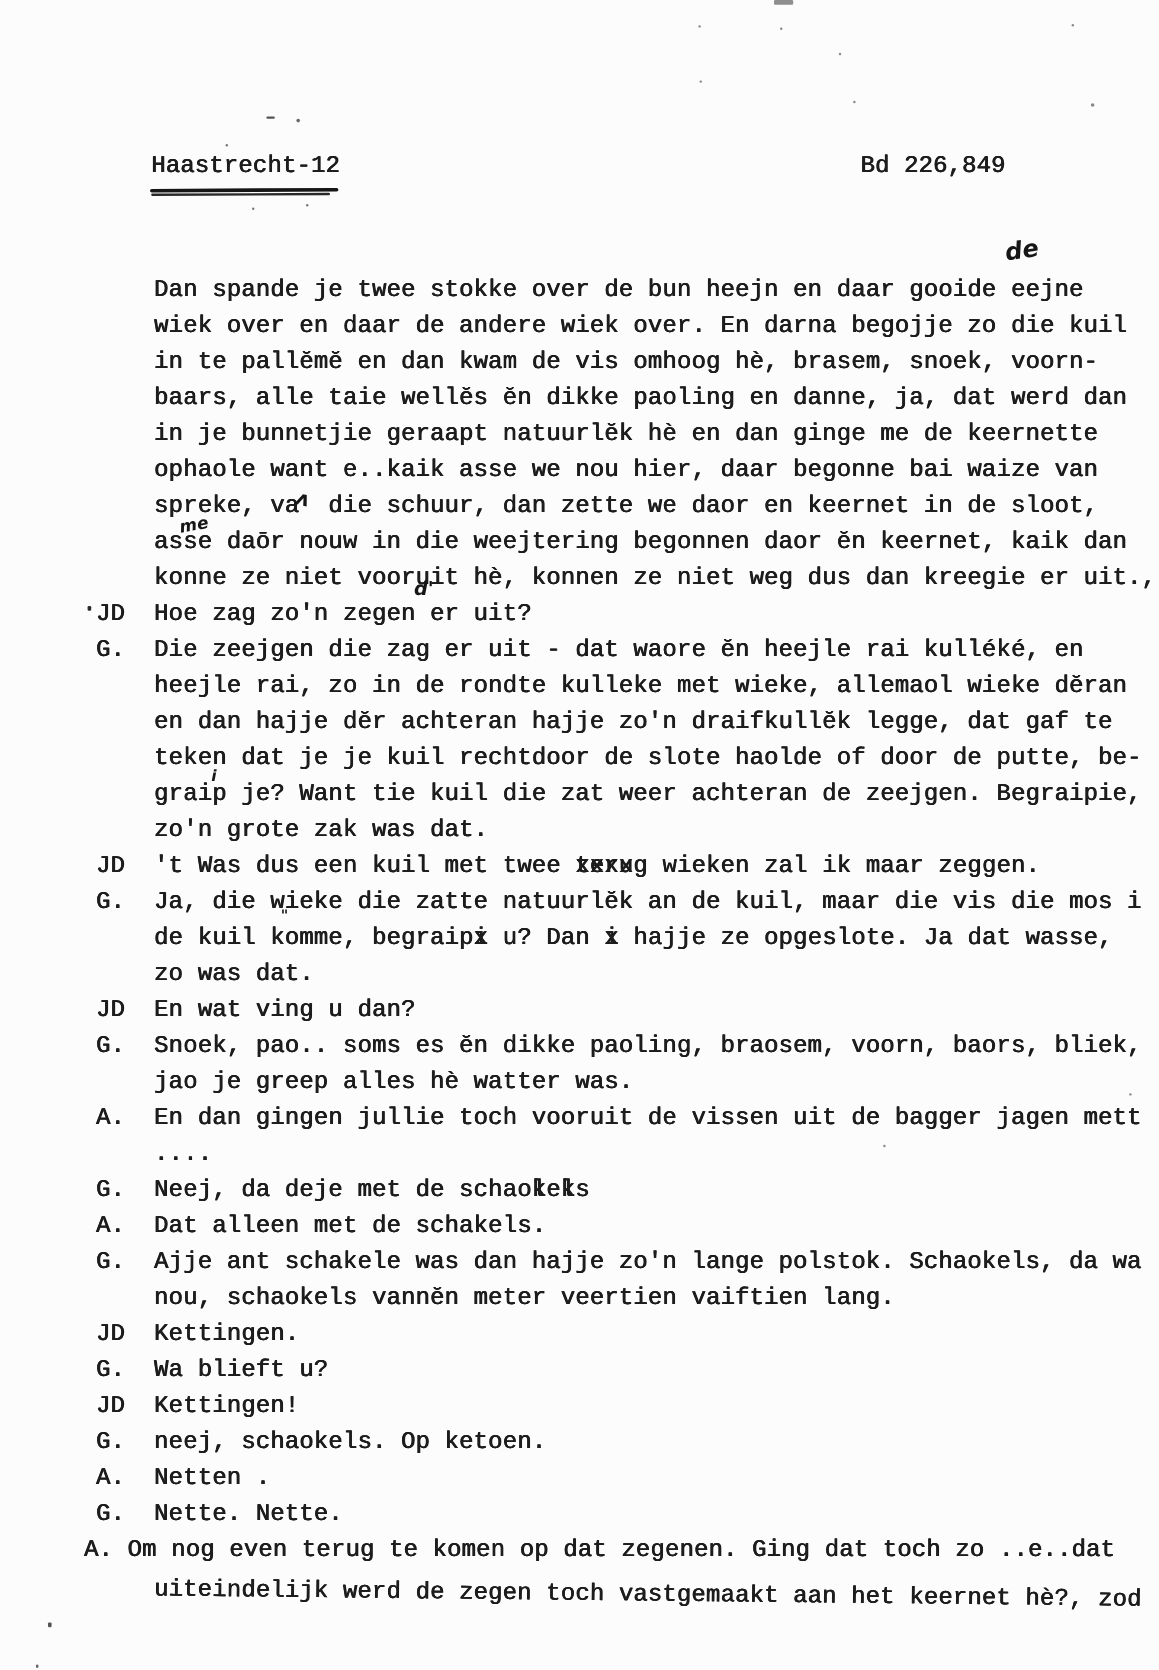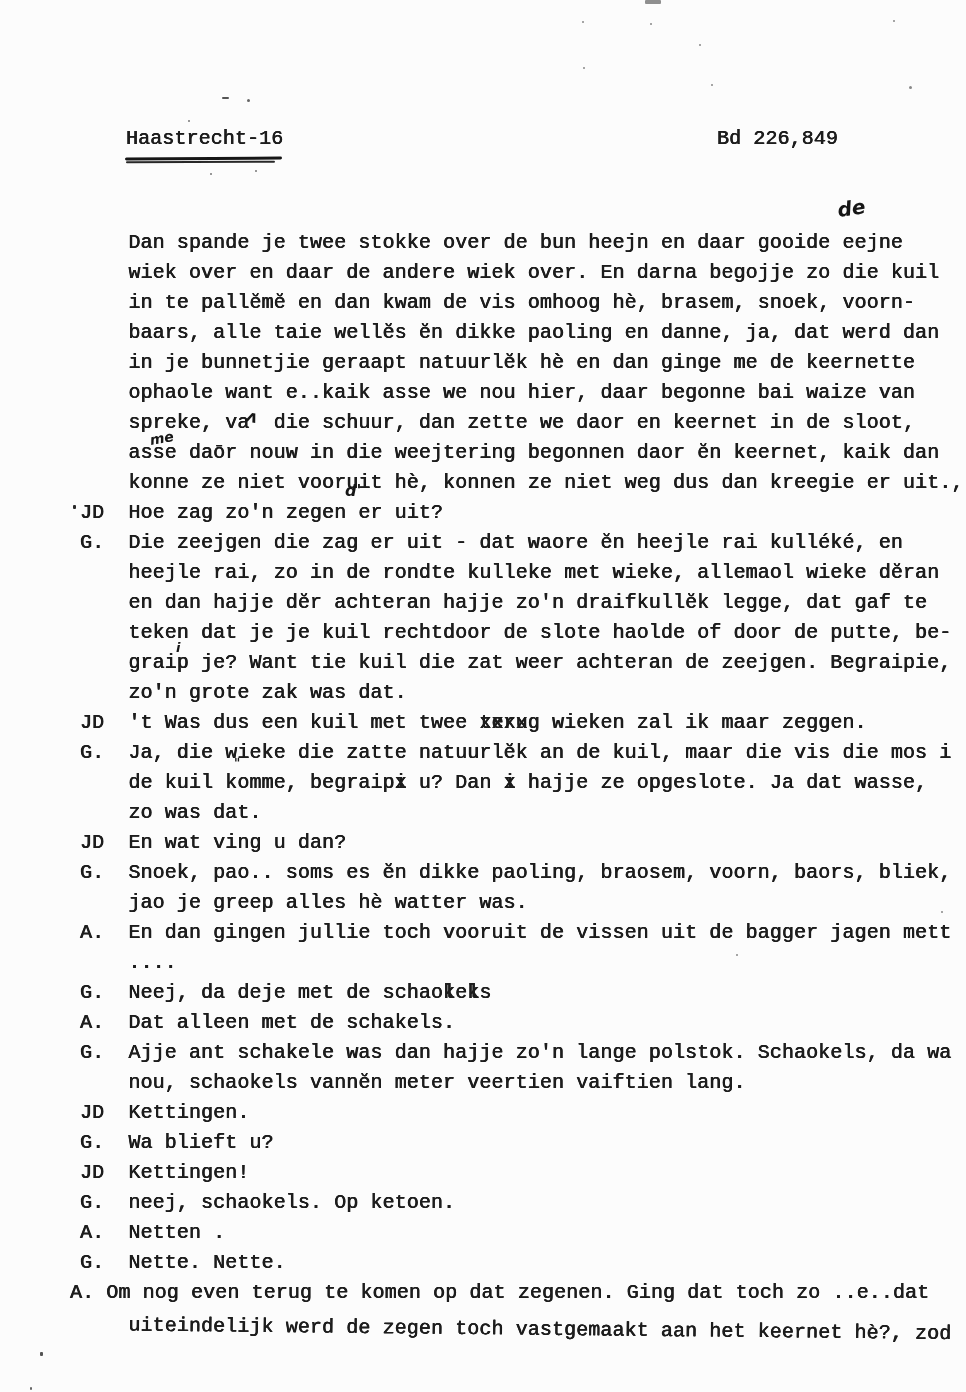--- a/index.html
+++ b/index.html
@@ -25,21 +25,21 @@
     font-weight:600;color:#161616;line-height:1;white-space:pre;
     text-shadow:none;transform-origin:left bottom;
   }
   .speck{position:absolute;border-radius:50%;}
   .layer{position:absolute;left:0;top:0;width:100%;height:100%;pointer-events:none;}
 </style>
 </head>
 <body>
 
 <div class="page">
-  <div id="title" class="hdr">Haastrecht-16</div>
+  <div id="title" class="hdr">Haastrecht-12</div>
   <div id="ul1" class="uline"></div>
   <div id="ul2" class="uline"></div>
   <div id="bd" class="hdr">Bd 226,849</div>
   <div id="dialogue">
       <div class="line">    Dan spande je twee stokke over de bun heejn en daar gooide eejne</div>
       <div class="line">    wiek over en daar de andere wiek over. En darna begojje zo die kuil</div>
       <div class="line">    in te pallĕmĕ en dan kwam de vis omhoog hè, brasem, snoek, voorn-</div>
       <div class="line">    baars, alle taie wellĕs ĕn dikke paoling en danne, ja, dat werd dan</div>
       <div class="line">    in je bunnetjie geraapt natuurlĕk hè en dan ginge me de keernette</div>
       <div class="line">    ophaole want e..kaik asse we nou hier, daar begonne bai waize van</div>

